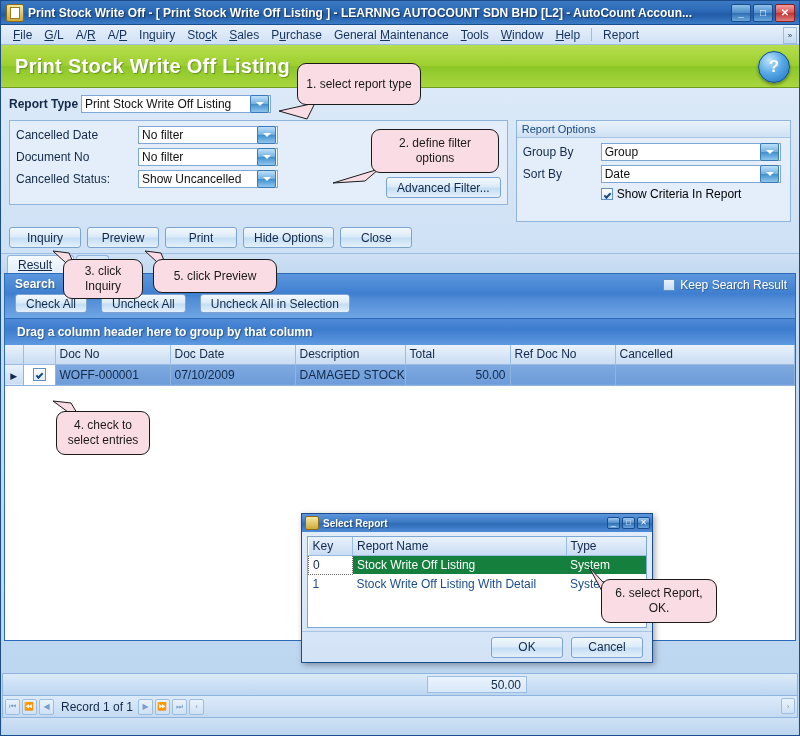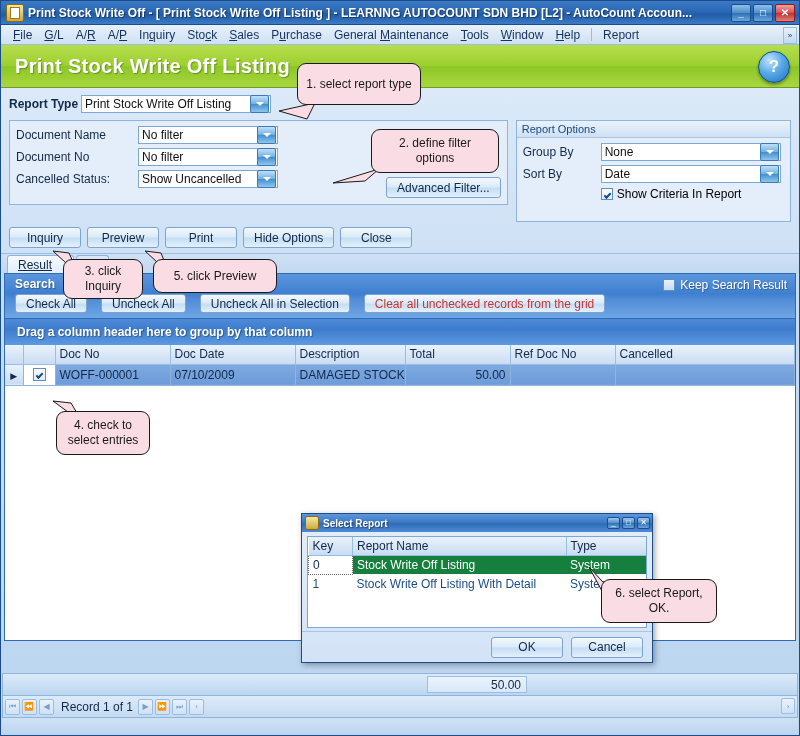--- a/index.html
+++ b/index.html
@@ -373,21 +373,21 @@
         <div class="cval">Print Stock Write Off Listing</div>
         <div class="carrow"></div>
       </div>
     </div>
 
     <div class="panel-cols">
 
       <div class="group" style="width:500px;">
         <div class="group-body" style="position:relative;height:72px;">
           <div class="frow">
-            <div class="flabel">Document Name</div>
+            <div class="flabel">Cancelled Date</div>
             <div class="combo" style="width:140px">
               <div class="cval">No filter</div>
               <div class="carrow"></div>
             </div>
           </div>
           <div class="frow">
             <div class="flabel">Document No</div>
             <div class="combo" style="width:140px">
               <div class="cval">No filter</div>
               <div class="carrow"></div>
@@ -403,21 +403,21 @@
           <div class="btn" style="position:absolute;right:6px;bottom:6px;min-width:110px;">Advanced Filter...</div>
         </div>
       </div>
 
       <div class="group" style="width:276px;">
         <div class="group-title">Report Options</div>
         <div class="group-body" style="height:72px;">
           <div class="frow">
             <div class="flabel narrow">Group By</div>
             <div class="combo" style="width:180px">
-              <div class="cval">None</div>
+              <div class="cval">Group</div>
               <div class="carrow"></div>
             </div>
           </div>
           <div class="frow">
             <div class="flabel narrow">Sort By</div>
             <div class="combo" style="width:180px">
               <div class="cval">Date</div>
               <div class="carrow"></div>
             </div>
           </div>
@@ -447,21 +447,20 @@
     <div class="search-bar">
       <div class="search-title">Search</div>
       <div class="keep-wrap">
         <div class="chk plain" style="margin-right:5px;"></div>
         <div class="keep-lbl">Keep Search Result</div>
       </div>
       <div class="search-btns">
         <div class="btn">Check All</div>
         <div class="btn">Uncheck All</div>
         <div class="btn">Uncheck All in Selection</div>
-        <div class="btn btn-clear">Clear all unchecked records from the grid</div>
       </div>
     </div>
 
     <div class="groupbar">Drag a column header here to group by that column</div>
 
     <div class="gridwrap">
       <table class="grid">
         <colgroup>
           <col style="width:18px">
             <col style="width:32px">

